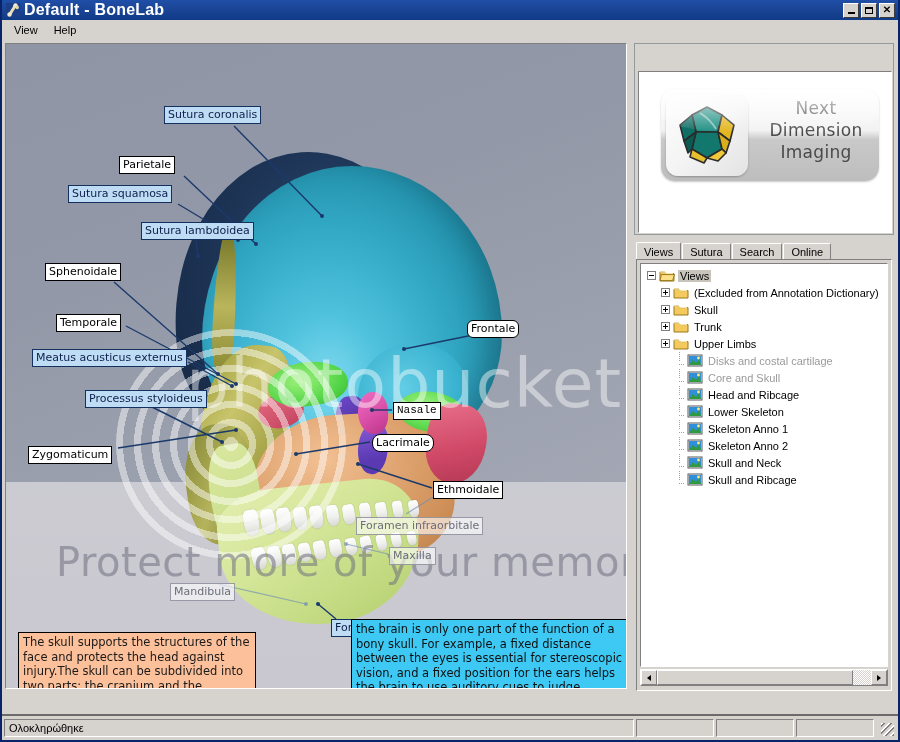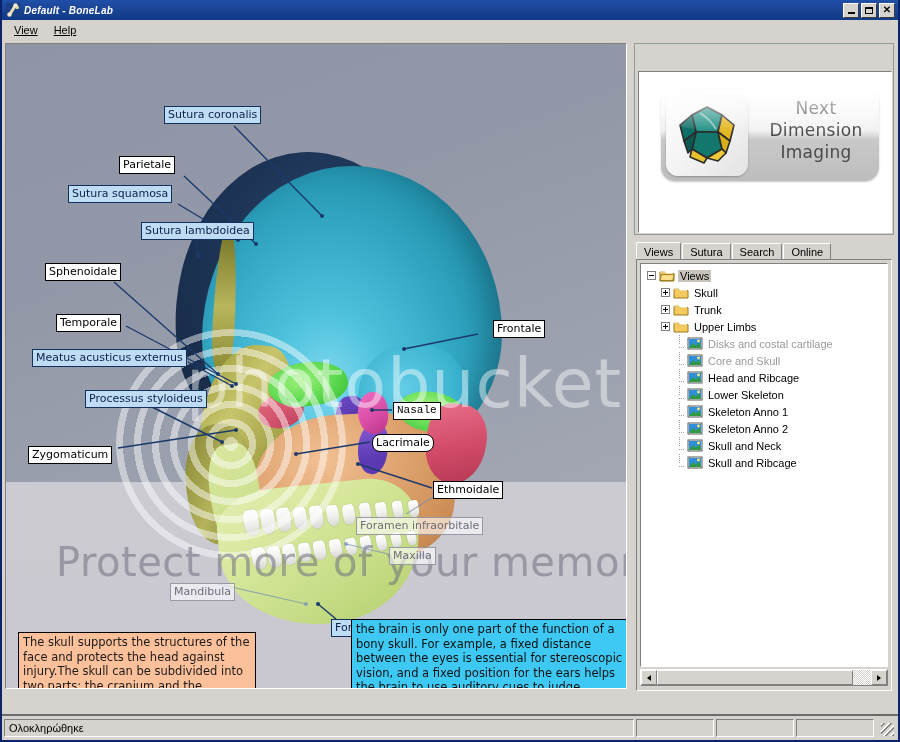--- a/index.html
+++ b/index.html
@@ -27,24 +27,23 @@
     position: absolute; left: 0; top: 0; width: 896px; height: 20px;
     background: linear-gradient(to bottom, #1f4fa8 0%, #1c4698 40%, #0f3a86 100%);
     display: flex; align-items: center;
     padding: 0 2px;
   }
   #titlebar .tb-icon {
     width: 16px; height: 16px; margin: 0 3px 0 1px;
     position: relative; flex: 0 0 auto;
   }
   #titlebar .tb-title {
-    color: #fff; font-weight: bold; font-size: 10px;
+    color: #fff; font-weight: bold; font-size: 16px;
     letter-spacing: .2px; white-space: nowrap;
     flex: 1 1 auto;
-    font-style: italic;
   }
   .tb-buttons { display: flex; gap: 2px; margin-right: 1px; }
   .tb-btn {
     width: 16px; height: 15px;
     background: #d6d3ce;
     border: 1px solid #fff;
     border-right-color: #3a3a3a; border-bottom-color: #3a3a3a;
     position: relative; cursor: default;
     display: flex; align-items: center; justify-content: center;
     font-size: 9px; color: #000; line-height: 1;
@@ -54,21 +53,21 @@
   .tb-btn .g-close { font-family:"Liberation Sans",sans-serif; font-size:10px; font-weight:bold; }
 
   
   #menubar {
     position: absolute; left: 0; top: 20px; width: 896px; height: 19px;
     background: #d6d3ce;
     display: flex; align-items: center;
     padding-left: 4px;
   }
   #menubar .menu-item {
-    padding: 2px 8px; font-size: 11px; color: #000; cursor: default; text-decoration: underline;
+    padding: 2px 8px; font-size: 11px; color: #000; cursor: default;
   }
 
   
   #workarea {
     position: absolute; left: 0; top: 39px; width: 896px; height: 675px;
     background: #d6d3ce;
   }
 
   
   #viewport-panel {
@@ -573,21 +572,21 @@
         <div id="anno-layer">
             <div class="anno sel" style="left: 158px; top: 62px;">Sutura coronalis</div>
             <div class="anno plain" style="left: 113px; top: 112px; text-align: center;">Parietale</div>
             <div class="anno sel" style="left: 62px; top: 141px;">Sutura squamosa</div>
             <div class="anno sel" style="left: 135px; top: 178px;">Sutura lambdoidea</div>
             <div class="anno plain" style="left: 39px; top: 219px;">Sphenoidale</div>
             <div class="anno plain" style="left: 50px; top: 270px;">Temporale</div>
             <div class="anno sel" style="left: 26px; top: 305px;">Meatus acusticus externus</div>
             <div class="anno sel" style="left: 79px; top: 346px;">Processus styloideus</div>
             <div class="anno plain" style="left: 22px; top: 402px;">Zygomaticum</div>
-            <div class="anno plain" style="left: 487px; top: 276px;">Frontale</div>
+            <div class="anno plain" style="left: 461px; top: 276px; border-radius: 6px;">Frontale</div>
             <div class="anno plain" style="left: 387px; top: 358px; font-family: Liberation Mono, monospace;">Nasale</div>
             <div class="anno plain" style="left: 366px; top: 390px; border-radius: 8px;">Lacrimale</div>
             <div class="anno plain" style="left: 427px; top: 437px;">Ethmoidale</div>
             <div class="anno dim" style="left: 350px; top: 473px;">Foramen infraorbitale</div>
             <div class="anno dim" style="left: 383px; top: 503px;">Maxilla</div>
             <div class="anno dim" style="left: 164px; top: 539px;">Mandibula</div>
             <div class="anno sel" style="left: 325px; top: 575px;">Foramen mentale</div>
           </div>
 
         <div class="info-panel" id="info-left">The skull supports the structures of the face and protects the head against injury.The skull can be subdivided into two parts: the cranium and the mandible. A skull that is missing a mandible is only a cranium; this is the source of a very commonly made error in terminology.</div>
@@ -648,20 +647,29 @@
                   </svg></span>
                 <span class="tlabel selected">Views</span>
               </div>
               <div class="tnode">
                 <span class="indent" style="width: 18px;"></span>
                 <span class="expander plus"></span>
                 <span class="ico-folder"><svg width="16" height="13" viewBox="0 0 16 13">
                     <path d="M1 3 H6 L7.4 4.6 H15 V12 H1 Z" fill="#f4c95d" stroke="#9a7a1c" stroke-width="1"></path>
                     <path d="M1 3 H6 L7.4 4.6 H14" fill="none" stroke="#fff0bd" stroke-width="1"></path>
                   </svg></span>
+                <span class="tlabel">(Excluded from Annotation Dictionary)</span>
+              </div>
+              <div class="tnode">
+                <span class="indent" style="width: 18px;"></span>
+                <span class="expander plus"></span>
+                <span class="ico-folder"><svg width="16" height="13" viewBox="0 0 16 13">
+                    <path d="M1 3 H6 L7.4 4.6 H15 V12 H1 Z" fill="#f4c95d" stroke="#9a7a1c" stroke-width="1"></path>
+                    <path d="M1 3 H6 L7.4 4.6 H14" fill="none" stroke="#fff0bd" stroke-width="1"></path>
+                  </svg></span>
                 <span class="tlabel">Skull</span>
               </div>
               <div class="tnode">
                 <span class="indent" style="width: 18px;"></span>
                 <span class="expander plus"></span>
                 <span class="ico-folder"><svg width="16" height="13" viewBox="0 0 16 13">
                     <path d="M1 3 H6 L7.4 4.6 H15 V12 H1 Z" fill="#f4c95d" stroke="#9a7a1c" stroke-width="1"></path>
                     <path d="M1 3 H6 L7.4 4.6 H14" fill="none" stroke="#fff0bd" stroke-width="1"></path>
                   </svg></span>
                 <span class="tlabel">Trunk</span>

